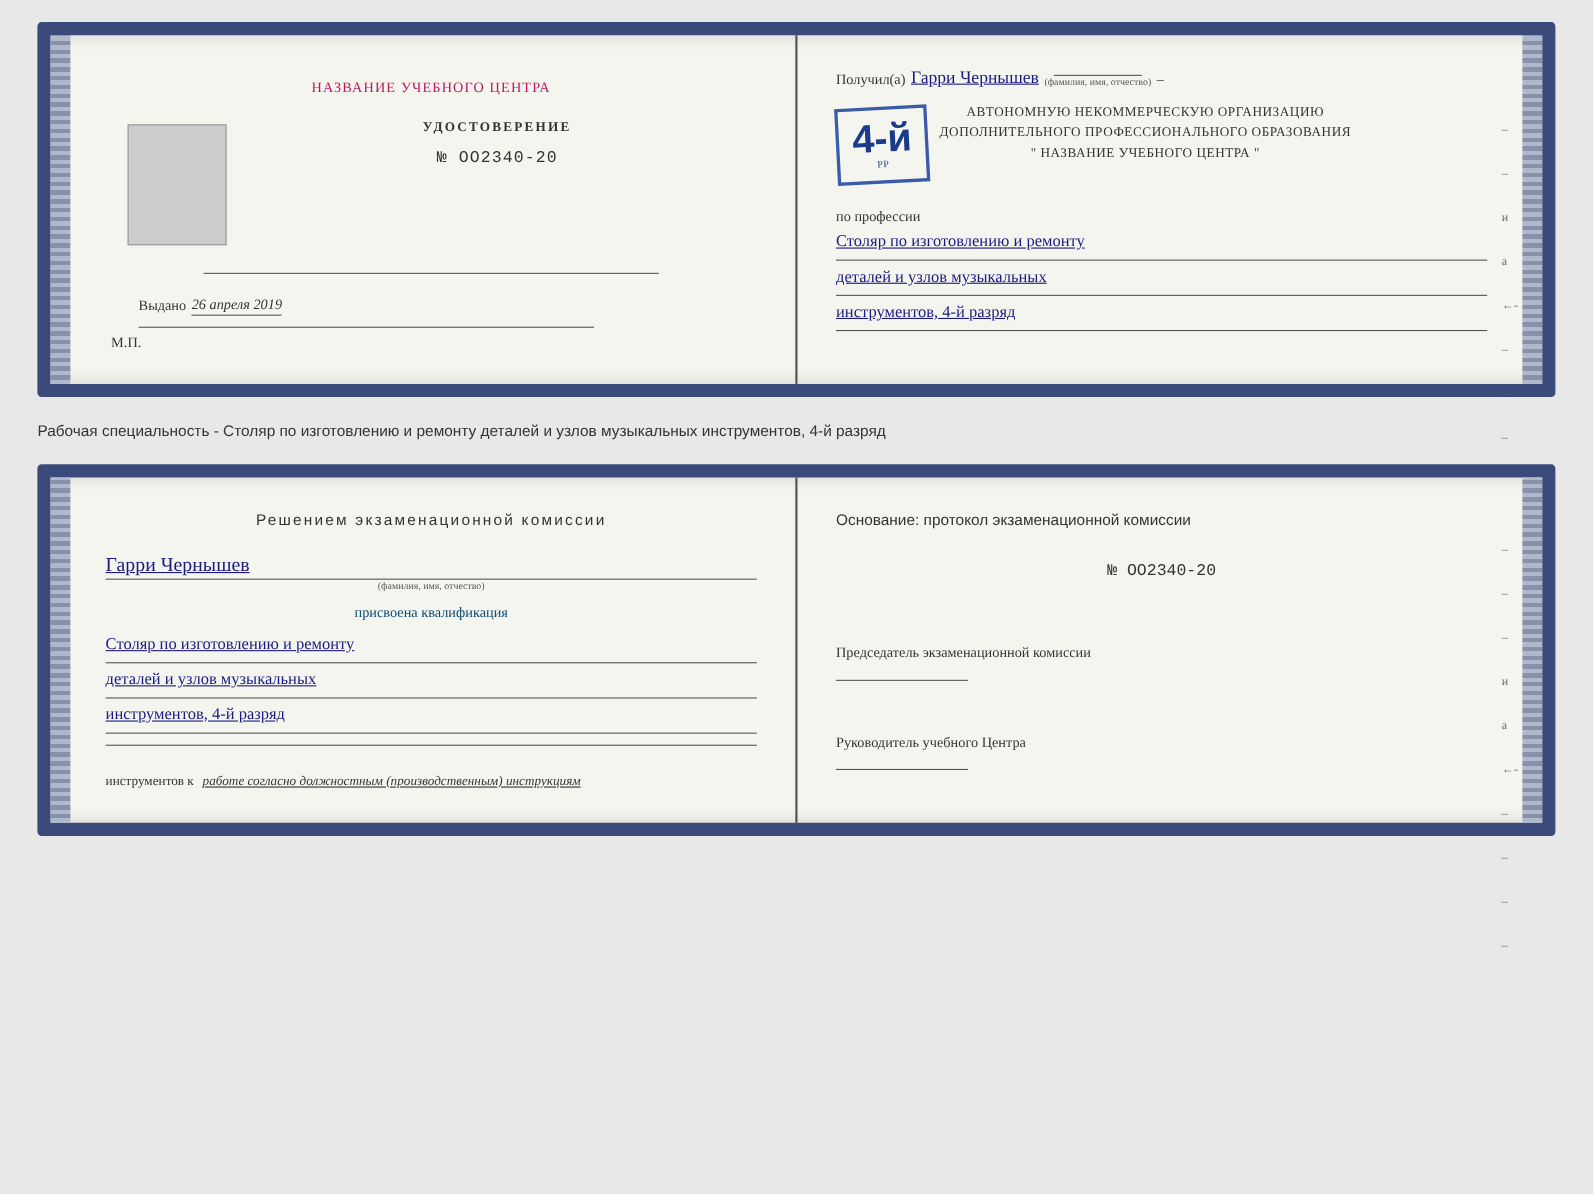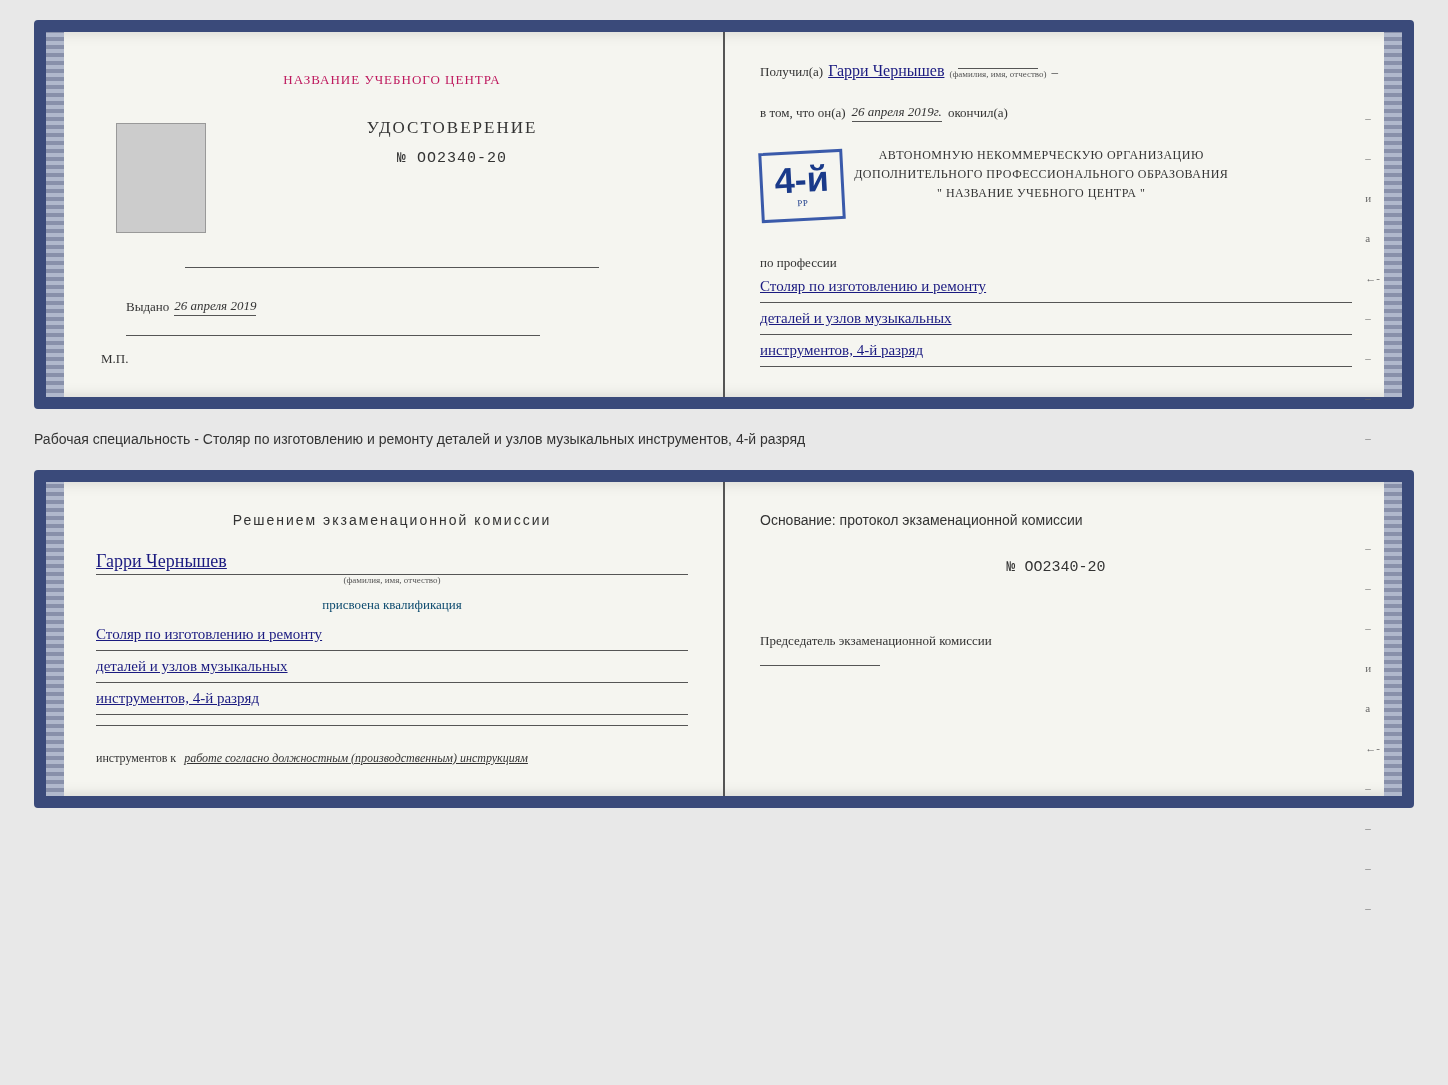--- a/index.html
+++ b/index.html
@@ -35,21 +35,21 @@
       border-right: 2px solid #555;
       display: flex;
       flex-direction: column;
       align-items: center;
       justify-content: space-between;
     }
 
     .doc-right {
       display: flex;
       flex-direction: column;
-      gap: 24px;
+      gap: 12px;
     }
 
     
     .top-doc .doc-left {
       padding-left: 50px;
     }
     .top-doc .doc-right {
       padding-right: 50px;
     }
 
@@ -67,25 +67,25 @@
       height: 110px;
       background: #ccc;
       border: 1px solid #999;
       margin: 15px 0 15px 0;
       align-self: flex-start;
       margin-left: 20px;
     }
 
     .cert-title {
       text-align: center;
-      font-size: 17px;
+      font-size: 12px;
       letter-spacing: 2px;
       color: #333;
       text-transform: uppercase;
-      font-weight: normal;
+      font-weight: bold;
     }
 
     .cert-number {
       text-align: center;
       font-size: 15px;
       color: #333;
       font-family: 'Courier New', monospace;
       letter-spacing: 1px;
     }
 
@@ -335,25 +335,20 @@
     <div class="recipient-line">
       <span style="font-size:13px;color:#333;">Получил(а)</span>
       <span class="handwritten">Гарри Чернышев</span>
       <span style="display:inline-flex; flex-direction:column; align-items:center;">
         <span style="display:block; width:80px; border-bottom:1px solid #555;"></span>
         <span class="small-label">(фамилия, имя, отчество)</span>
       </span>
       <span style="font-size:13px;color:#333;">–</span>
     </div>
 
-    <div class="vtom-line">
-      <span style="font-size:13px;color:#333;">в том, что он(а)</span>
-      <span class="date-underline" style="font-style:italic;">26 апреля 2019г.</span>
-      <span style="font-size:13px;color:#333;">окончил(а)</span>
-    </div>
 
     <div style="display:flex; align-items:flex-start; gap:10px;">
       <div class="stamp-box">
         <div class="stamp-rank">4-й</div>
         <div class="stamp-text" style="font-size:9px;">рр</div>
       </div>
       <div class="org-block">
         <div style="font-size:12px;">АВТОНОМНУЮ НЕКОММЕРЧЕСКУЮ ОРГАНИЗАЦИЮ</div>
         <div style="font-size:12px;">ДОПОЛНИТЕЛЬНОГО ПРОФЕССИОНАЛЬНОГО ОБРАЗОВАНИЯ</div>
         <div style="font-size:12px;">" НАЗВАНИЕ УЧЕБНОГО ЦЕНТРА "</div>
@@ -430,20 +425,24 @@
     <div class="protocol-label">Основание: протокол экзаменационной  комиссии</div>
 
     <div class="protocol-number">№  OO2340-20</div>
 
 
     <div class="sign-block">
       <div class="sign-label">Председатель экзаменационной комиссии</div>
       <div class="sign-line"></div>
     </div>
 
+    <div class="sign-block" style="margin-top:20px;">
+      <div class="sign-label">Руководитель учебного Центра</div>
+      <div class="sign-line"></div>
+    </div>
 
     <div style="position:absolute; right:22px; top:60px; display:flex; flex-direction:column; gap:28px;">
       <span style="font-size:11px;color:#666;">–</span>
       <span style="font-size:11px;color:#666;">–</span>
       <span style="font-size:11px;color:#666;">–</span>
       <span style="font-size:11px;color:#666;">и</span>
       <span style="font-size:11px;color:#666;">а</span>
       <span style="font-size:11px;color:#666;">←-</span>
       <span style="font-size:11px;color:#666;">–</span>
       <span style="font-size:11px;color:#666;">–</span>

